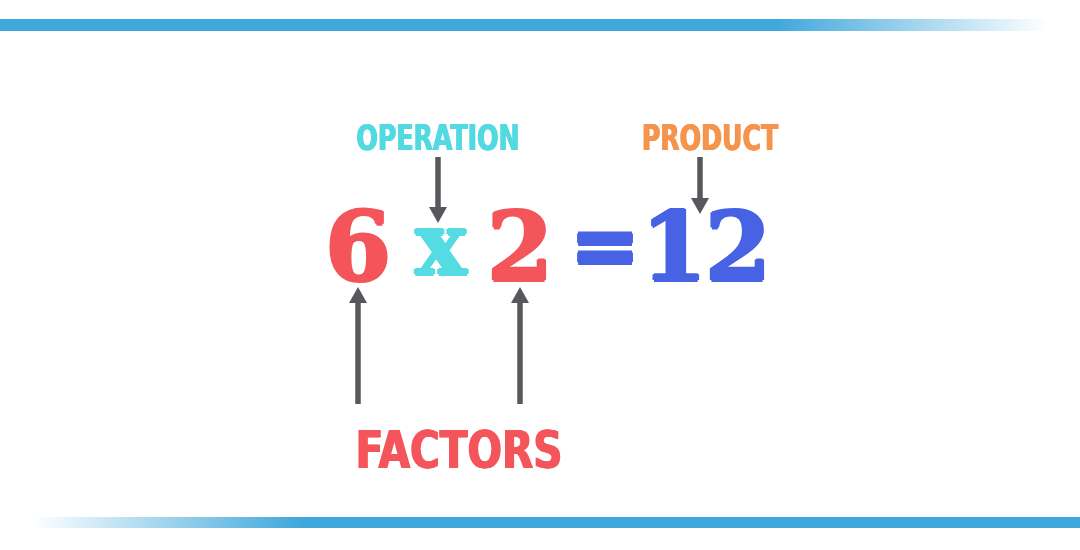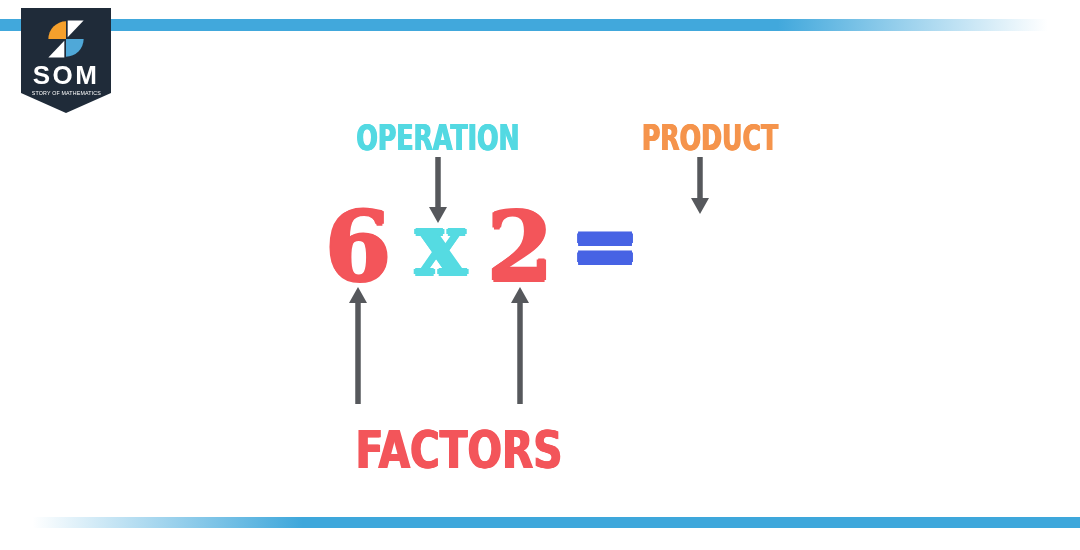--- a/index.html
+++ b/index.html
@@ -73,39 +73,30 @@
   .arrow{color:#56585c;}
 </style>
 </head>
 <body>
 
 <div class="canvas">
 
   <div class="top-line"></div>
   <div class="bottom-line"></div>
 
-  <div class="logo-badge" style="background-color: rgb(31, 43, 57);">
-    <svg class="logo-glyph" viewBox="0 0 100 100">
-      <path d="M50,8 A42,42 0 0 0 8,50 L50,50 Z" fill="currentColor" style="color:#f5a02c"></path>
-      <polygon points="54,6 92,6 54,46" fill="currentColor" style="color:#ffffff"></polygon>
-      <polygon points="46,94 8,94 46,54" fill="currentColor" style="color:#ffffff"></polygon>
-      <path d="M50,50 L92,50 A42,42 0 0 1 50,92 Z" fill="currentColor" style="color:#4fa8d8"></path>
-    </svg>
-    <div class="logo-brand">SOM</div>
-    <div class="logo-tagline">STORY OF MATHEMATICS</div>
-  </div>
 
   <div class="callout callout-operation" style="color: rgb(83, 217, 226);">OPERATION</div>
   <div class="callout callout-product" style="color: rgb(245, 148, 76);">PRODUCT</div>
   <div class="callout callout-factors" style="color: rgb(243, 85, 90);">FACTORS</div>
 
   <span class="eq eq-factor1" style="color: rgb(243, 85, 90);">6</span>
   <span class="eq eq-operator" style="color: rgb(85, 219, 226);">x</span>
   <span class="eq eq-factor2" style="color: rgb(243, 85, 90);">2</span>
   <span class="eq eq-equals" style="color: rgb(71, 99, 228);">=</span>
+  <span class="eq eq-product" style="color: rgb(71, 99, 228);">12</span>
 
   <svg class="arrows-overlay" viewBox="0 0 1080 550">
     <g class="arrow" style="color: rgb(86, 88, 92);">
       <line x1="438" y1="157" x2="438" y2="209" stroke="currentColor" stroke-width="5.5"></line>
       <polygon points="438,223 429,207 447,207" fill="currentColor"></polygon>
     </g>
     <g class="arrow" style="color: rgb(86, 88, 92);">
       <line x1="700" y1="157" x2="700" y2="200" stroke="currentColor" stroke-width="5.5"></line>
       <polygon points="700,214 691,198 709,198" fill="currentColor"></polygon>
     </g>

